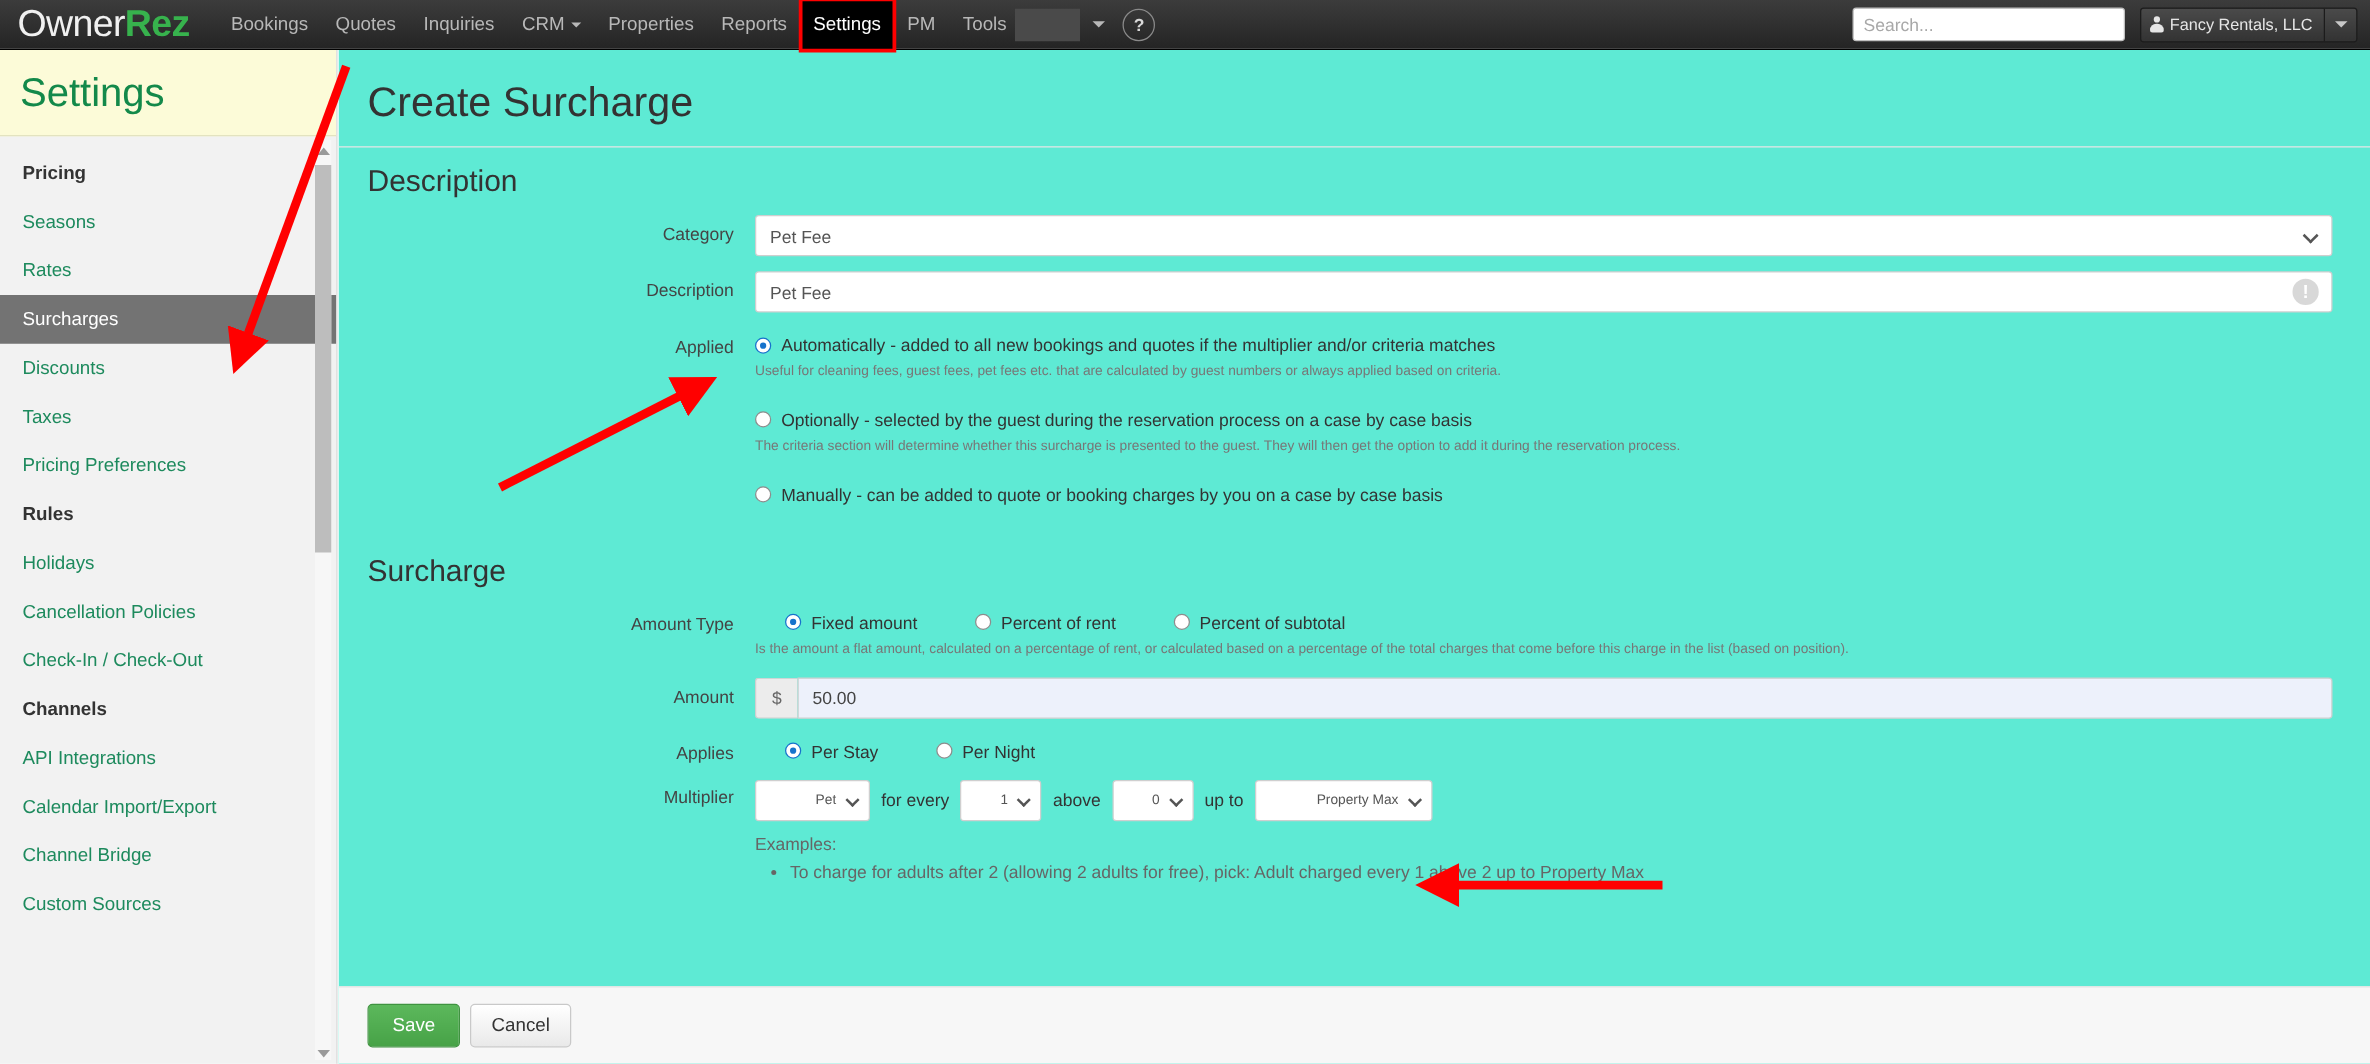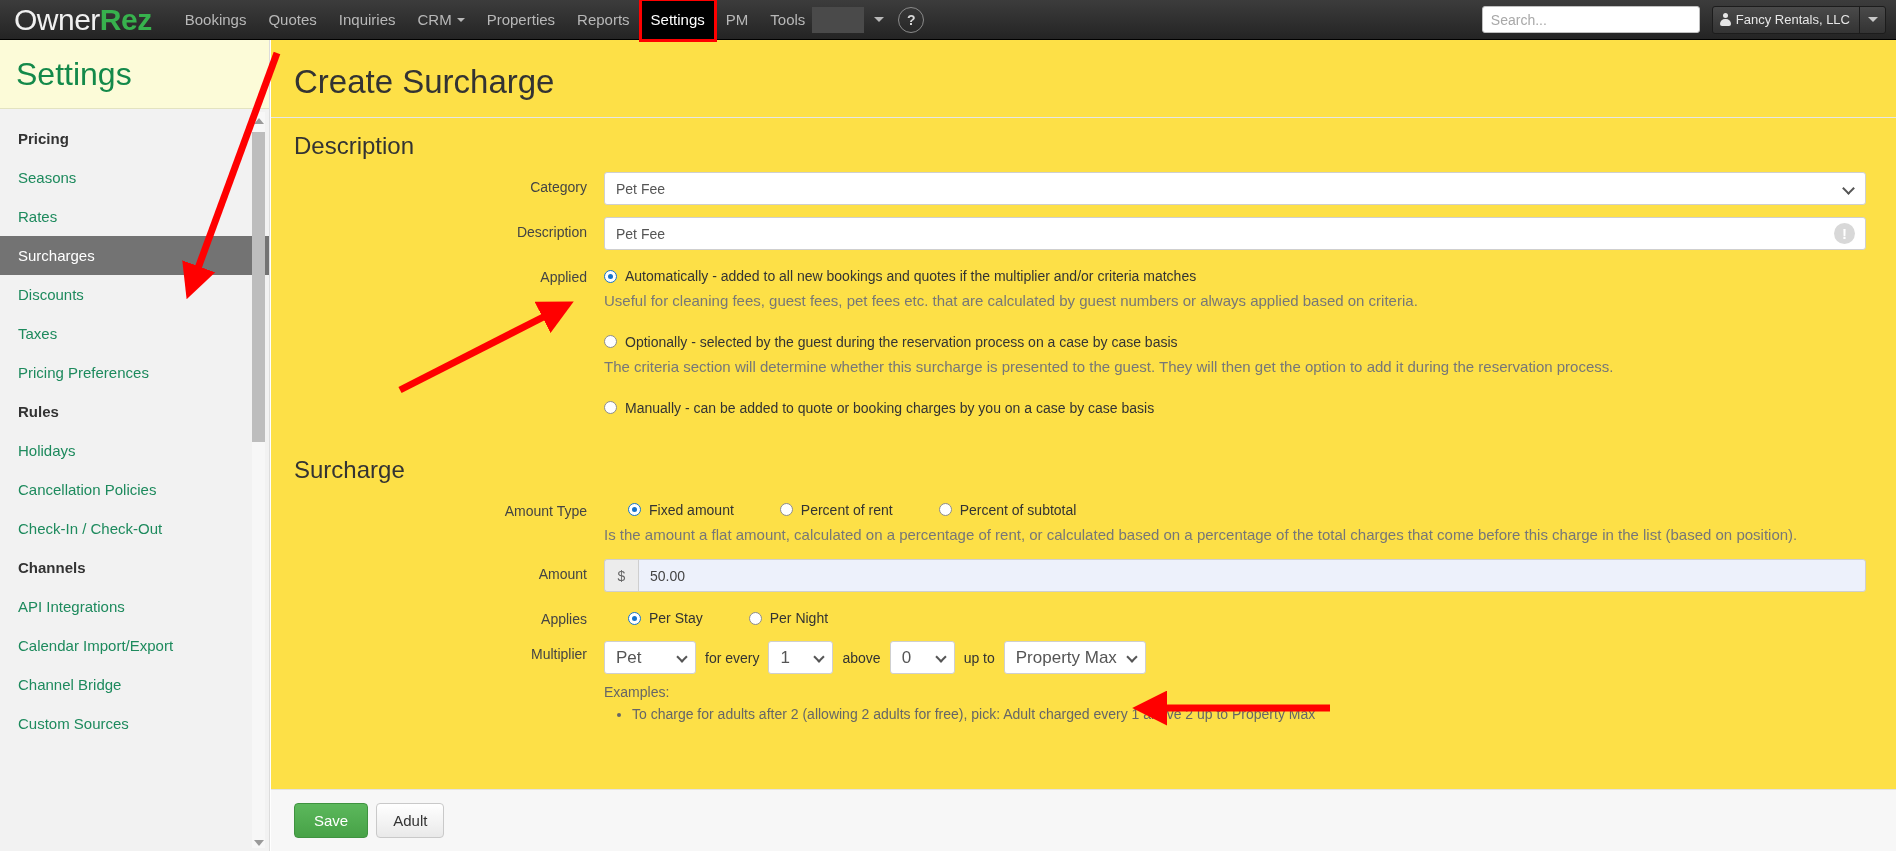--- a/index.html
+++ b/index.html
@@ -179,21 +179,21 @@
   .sb-scroll-thumb {
     position: absolute; top: 92px; right: 4px;
     width: 13px; height: 310px;
     background: #bdbdbd; cursor: pointer;
   }
 
   
   .main {
     position: absolute; top: 40px; left: 271px;
     width: 1625px; height: 811px;
-    background: #fde047; overflow: hidden;
+    background: #5eead4; overflow: hidden;
   }
   .page-title {
     font-size: 33px; color: #333; font-weight: normal;
     padding: 23px 0 16px 23px;
     border-bottom: 1px solid #e6e6e6;
     margin: 0 0 0 0;
   }
   .section-title {
     font-size: 24px; color: #333; font-weight: normal;
     padding: 14px 0 12px 23px; margin: 0;
@@ -246,21 +246,21 @@
     margin-right: 8px; flex: 0 0 13px;
     position: relative; cursor: pointer;
   }
   .radio.on { border-color: #1673cc; }
   .radio.on::after {
     content: ''; position: absolute;
     top: 3px; left: 3px; width: 5px; height: 5px;
     border-radius: 50%; background: #1673cc;
   }
   .help-text {
-    font-size: 15px; color: #777;
+    font-size: 11px; color: #777;
     padding-top: 6px; padding-bottom: 2px;
     line-height: 1.45;
   }
   .radio-block { margin-bottom: 14px; }
 
   .inline-radios { display: flex; align-items: center; gap: 0; padding-top: 6px; }
   .inline-radios .radio-line { margin-right: 22px; padding-top: 0; white-space: nowrap; padding-left: 24px; }
 
   
   .input-group { display: flex; width: 100%; }
@@ -277,25 +277,25 @@
     background: #edf1fb; color: #444;
     font-size: 14px; padding: 5px 11px;
     font-family: "Liberation Sans", sans-serif;
     outline: none;
   }
 
   
   .mult-row { display: flex; align-items: center; padding-top: 2px; }
   .mini-select {
     height: 33px; border: 1px solid #cfcfcf; border-radius: 3px;
-    background: #fff; color: #555; font-size: 17px;
+    background: #fff; color: #555; font-size: 11px;
     padding: 5px 26px 5px 11px;
     font-family: "Liberation Sans", sans-serif;
     appearance: none; -webkit-appearance: none;
-    outline: none; cursor: pointer;
+    outline: none; cursor: pointer; text-align: right;
   }
   .mini-wrap { position: relative; display: inline-block; }
   .mini-wrap .chev2 {
     position: absolute; right: 10px; top: 12px;
     width: 8px; height: 8px;
     border-right: 2px solid #555; border-bottom: 2px solid #555;
     transform: rotate(45deg); pointer-events: none;
   }
   .mult-word { font-size: 14px; color: #333; margin: 0 9px; white-space: nowrap; }
 
@@ -557,21 +557,21 @@
       </div>
       <div class="examples-label">Examples:</div>
       <ul class="examples-list">
         <li>To charge for adults after 2 (allowing 2 adults for free), pick: Adult charged every 1 above 2 up to Property Max</li>
       </ul>
     </div>
   </div>
 
   <div class="footer-bar">
     <button class="btn-save">Save</button>
-    <button class="btn-cancel">Adult</button>
+    <button class="btn-cancel">Cancel</button>
   </div>
 </div>
 
 <svg class="anno" width="1896" height="851" style="top:0;left:0;">
   <defs>
     <marker id="ah" markerWidth="5" markerHeight="5" refX="3.6" refY="2.5" orient="auto" markerUnits="strokeWidth">
       <path d="M0,0 L5,2.5 L0,5 z" fill="#ff0000"></path>
     </marker>
   </defs>
 

